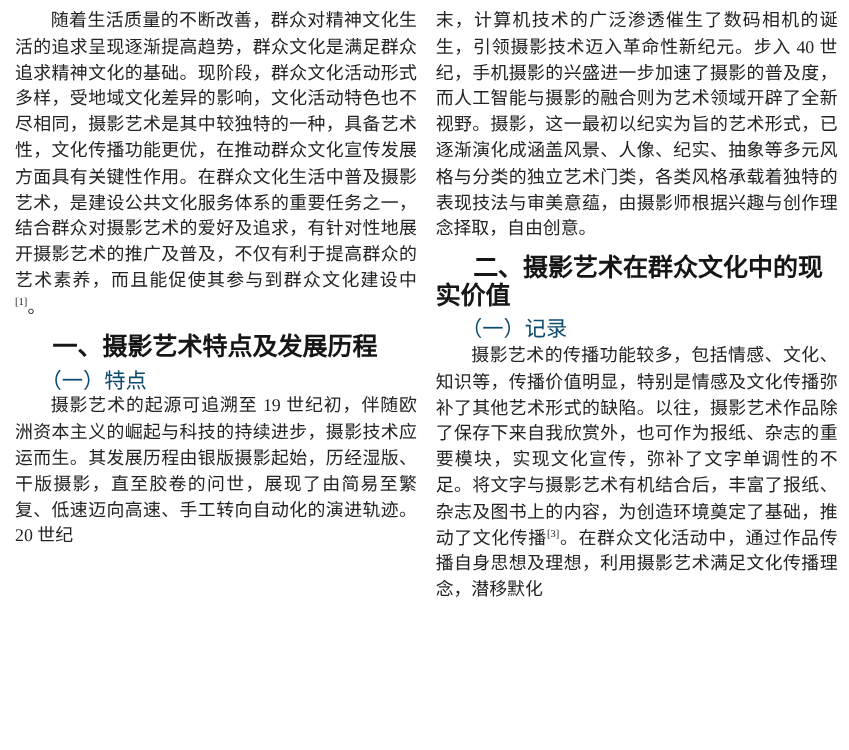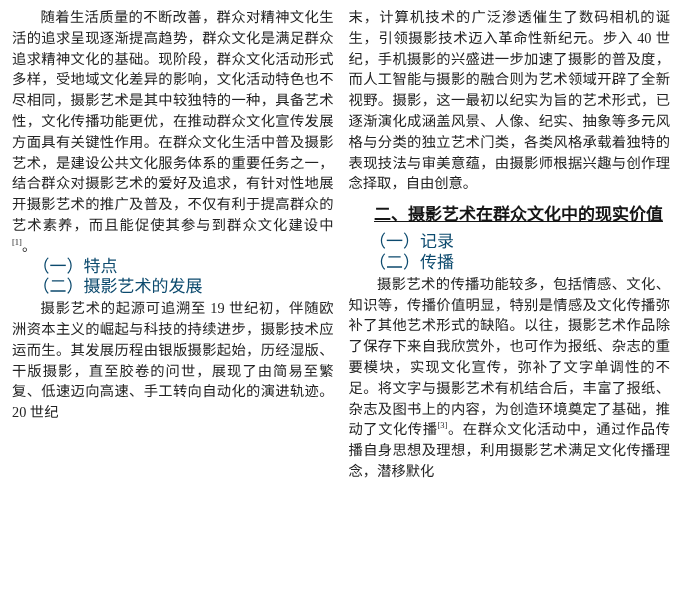--- a/index.html
+++ b/index.html
@@ -36,26 +36,25 @@
     text-indent: 2em;
     word-break: break-all;
   }
   .paragraph.continuation {
     text-indent: 0;
   }
   .heading {
     margin: 10px 0 6px 0;
     font-family: "Liberation Sans", "DejaVu Sans", sans-serif;
     font-weight: bold;
-    font-size: 17px;
+    font-size: 20px;
     line-height: 22px;
     text-indent: 1.5em;
     color: #161616;
     text-align: left;
-    text-decoration: underline;
   }
   .subheading {
     margin: 0;
     font-size: 17px;
     line-height: 20.8px;
     text-indent: 1.2em;
     color: #0c4a6e;
   }
   sup.citation {
     font-size: 8.5px;
@@ -63,24 +62,23 @@
     vertical-align: super;
     letter-spacing: 0;
   }
 </style>
 </head>
 <body>
 
 <div class="page">
   <div class="column">
       <p class="paragraph">随着生活质量的不断改善，群众对精神文化生活的追求呈现逐渐提高趋势，群众文化是满足群众追求精神文化的基础。现阶段，群众文化活动形式多样，受地域文化差异的影响，文化活动特色也不尽相同，摄影艺术是其中较独特的一种，具备艺术性，文化传播功能更优，在推动群众文化宣传发展方面具有关键性作用。在群众文化生活中普及摄影艺术，是建设公共文化服务体系的重要任务之一，结合群众对摄影艺术的爱好及追求，有针对性地展开摄影艺术的推广及普及，不仅有利于提高群众的艺术素养，而且能促使其参与到群众文化建设中<sup class="citation">[1]</sup>。</p>
+      <h2 class="heading">一、摄影艺术特点及发展历程</h2>
       <p class="subheading">（一）特点</p>
-      <p class="subheading">（二）摄影艺术的发展</p>
       <p class="paragraph">摄影艺术的起源可追溯至 19 世纪初，伴随欧洲资本主义的崛起与科技的持续进步，摄影技术应运而生。其发展历程由银版摄影起始，历经湿版、干版摄影，直至胶卷的问世，展现了由简易至繁复、低速迈向高速、手工转向自动化的演进轨迹。20 世纪</p>
     </div>
   <div class="column">
       <p class="paragraph continuation">末，计算机技术的广泛渗透催生了数码相机的诞生，引领摄影技术迈入革命性新纪元。步入 40 世纪，手机摄影的兴盛进一步加速了摄影的普及度，而人工智能与摄影的融合则为艺术领域开辟了全新视野。摄影，这一最初以纪实为旨的艺术形式，已逐渐演化成涵盖风景、人像、纪实、抽象等多元风格与分类的独立艺术门类，各类风格承载着独特的表现技法与审美意蕴，由摄影师根据兴趣与创作理念择取，自由创意。</p>
       <h2 class="heading">二、摄影艺术在群众文化中的现实价值</h2>
       <p class="subheading">（一）记录</p>
-      <p class="subheading">（二）传播</p>
       <p class="paragraph">摄影艺术的传播功能较多，包括情感、文化、知识等，传播价值明显，特别是情感及文化传播弥补了其他艺术形式的缺陷。以往，摄影艺术作品除了保存下来自我欣赏外，也可作为报纸、杂志的重要模块，实现文化宣传，弥补了文字单调性的不足。将文字与摄影艺术有机结合后，丰富了报纸、杂志及图书上的内容，为创造环境奠定了基础，推动了文化传播<sup class="citation">[3]</sup>。在群众文化活动中，通过作品传播自身思想及理想，利用摄影艺术满足文化传播理念，潜移默化</p>
     </div>
 </div>
 
 </body></html>

